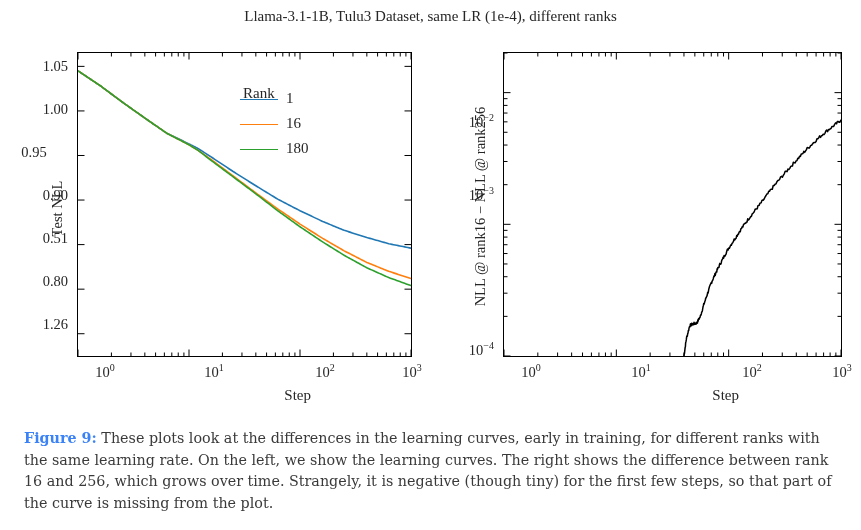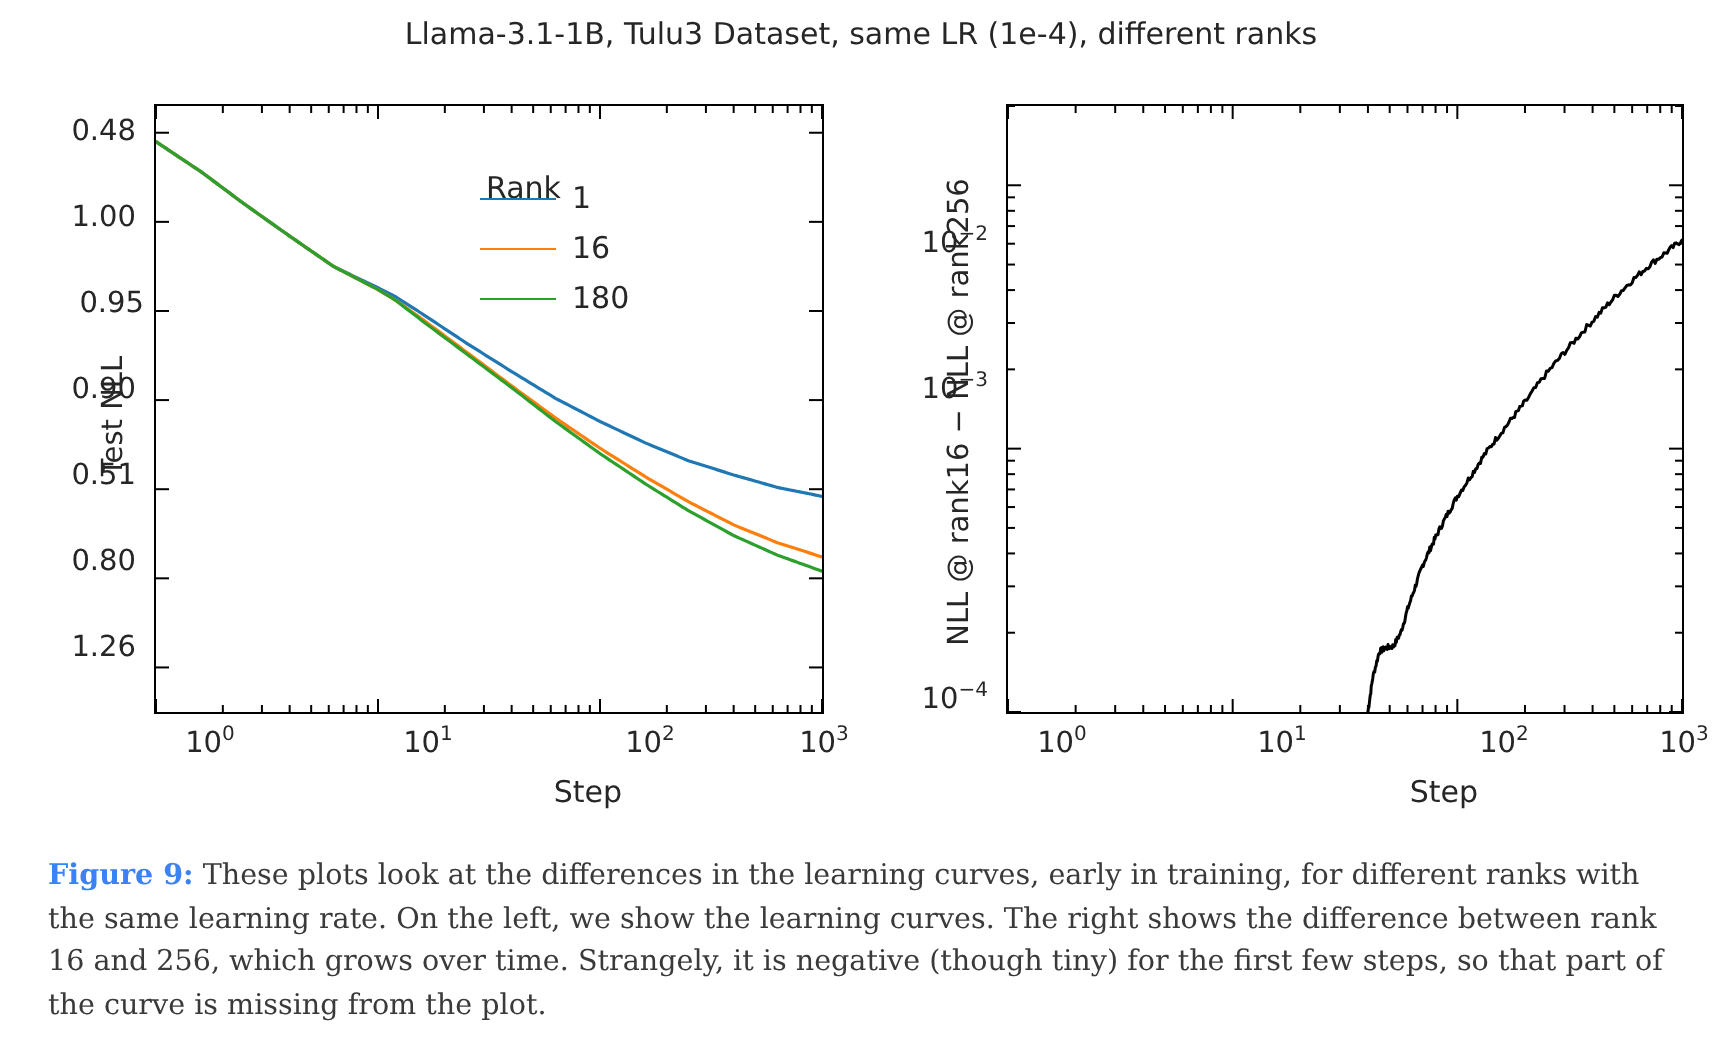--- a/index.html
+++ b/index.html
@@ -14,20 +14,21 @@
     color: #000000;
     overflow: hidden;
     position: relative;
   }
   #figure {
     position: absolute;
     left: 0;
     top: 0;
     width: 861px;
     height: 420px;
+    font-family: Liberation Serif, serif;
   }
   #suptitle {
     position: absolute;
     left: 0;
     top: 8px;
     width: 861px;
     text-align: center;
     font-size: 15px;
     color: #262626;
   }
@@ -110,23 +111,23 @@
 <body>
 
 <div id="figure">
 
   <div id="suptitle">Llama-3.1-1B, Tulu3 Dataset, same LR (1e-4), different ranks</div>
 
   <div class="axes" id="axes-left" style="left:0; top:0; width:430px; height:420px;">
 
     <div class="ylabel" style="left:-3px; top:200px; width:120px; text-align:center; transform:rotate(-90deg);">Test NLL</div>
 
-    <div class="tick-label-y" style="left:22px; top:58px; width:46px;">0.48</div>
+    <div class="tick-label-y" style="left:22px; top:58px; width:46px;">1.05</div>
     <div class="tick-label-y" style="left:22px; top:101px; width:46px;">1.00</div>
-    <div class="tick-label-y" style="left:26px; top:144px; width:46px;">0.95</div>
+    <div class="tick-label-y" style="left:11px; top:144px; width:46px;text-align:center;">0.95</div>
     <div class="tick-label-y" style="left:22px; top:187px; width:46px;text-align:right;">0.90</div>
     <div class="tick-label-y" style="left:22px; top:230px; width:46px;">0.51</div>
     <div class="tick-label-y" style="left:22px; top:273px; width:46px;">0.80</div>
     <div class="tick-label-y" style="left:22px; top:316px; width:46px;">1.26</div>
 
     <div class="plot-frame" style="left:77px; top:52px; width:335px; height:305px;">
       <svg id="left-svg" width="333" height="303" viewBox="0 0 333 303">
           <line x1="0" x2="0" y1="303" y2="296.5" stroke="#000" stroke-width="1"></line>
           <line x1="0" x2="0" y1="0" y2="6.5" stroke="#000" stroke-width="1"></line>
           <line x1="33.41432951870191" x2="33.41432951870191" y1="303" y2="299.5" stroke="#000" stroke-width="1"></line>

